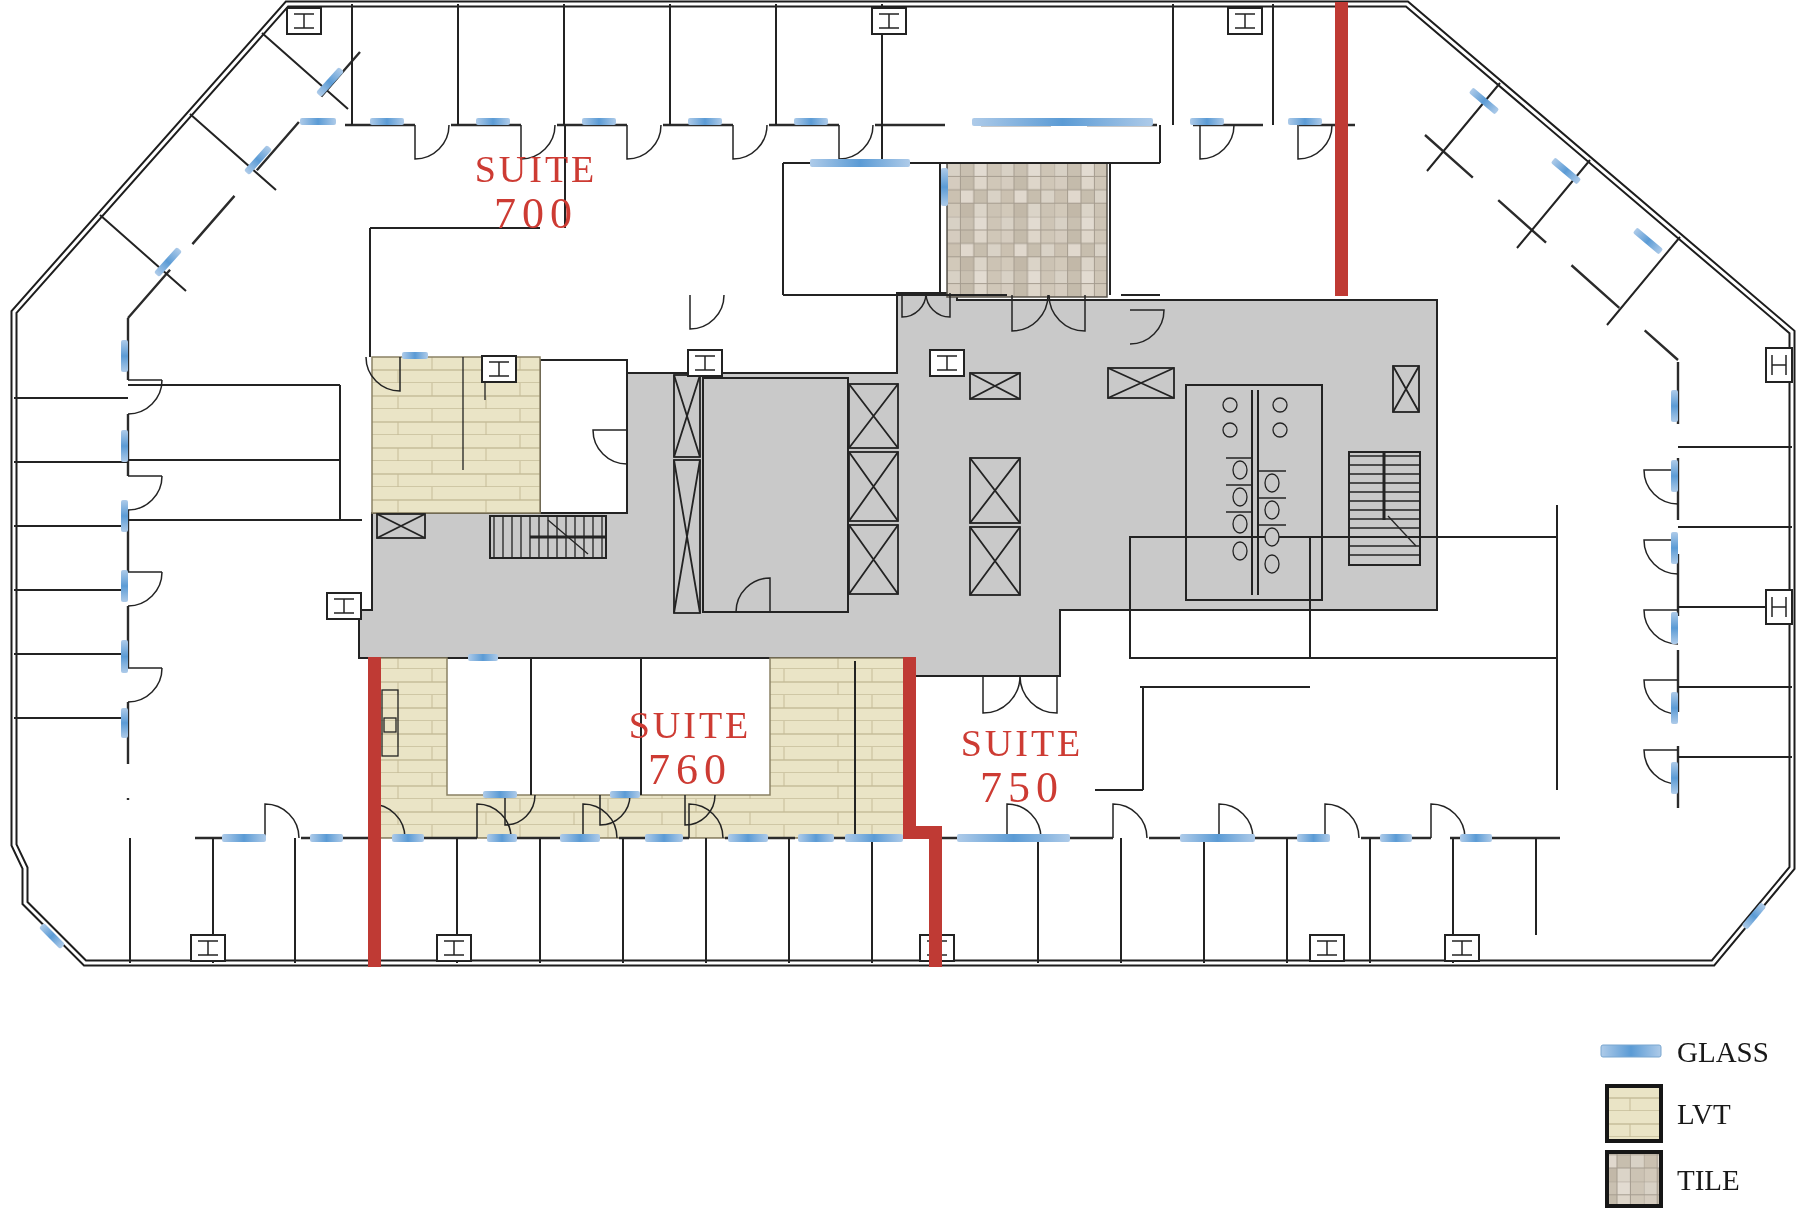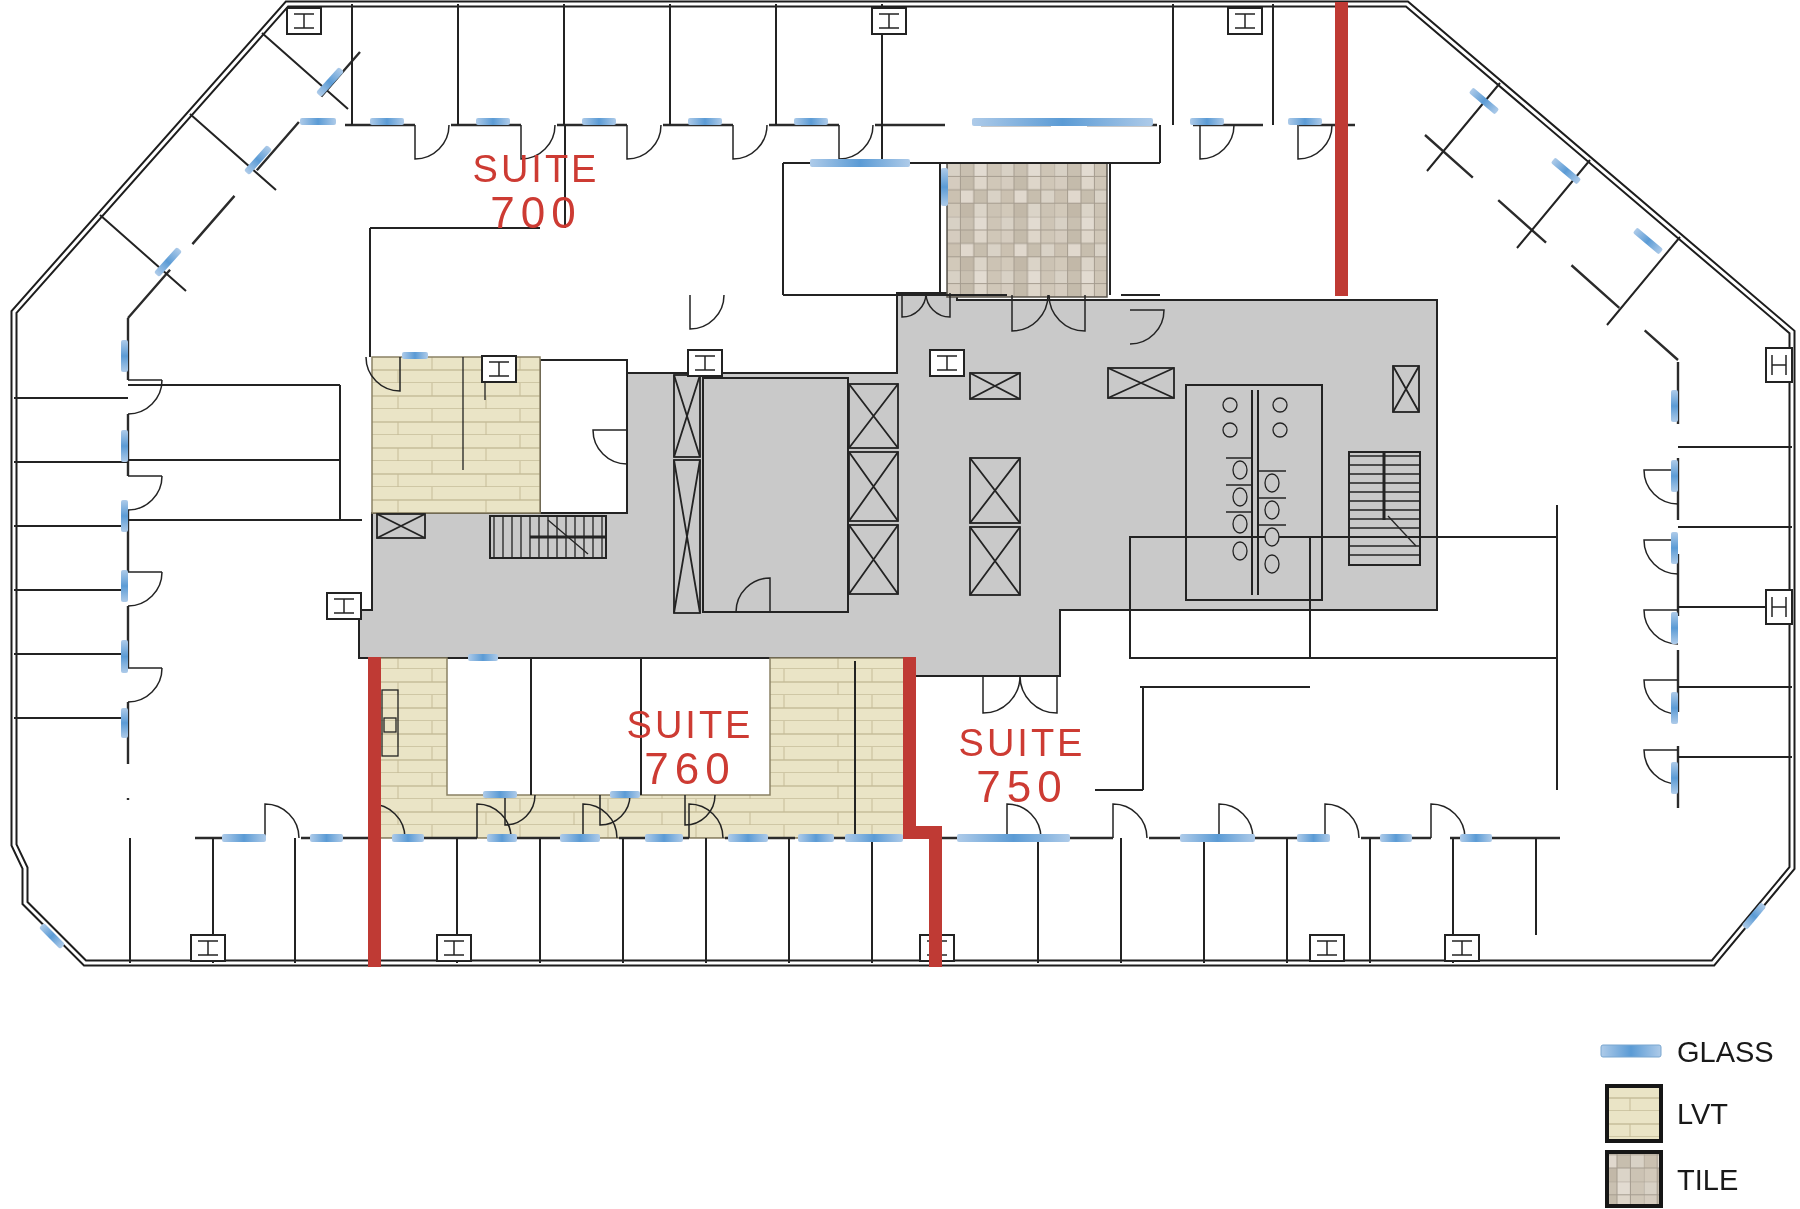--- a/index.html
+++ b/index.html
@@ -1,17 +1,17 @@
 <!DOCTYPE html>
 <html><head>
 <meta charset="utf-8">
 <style>
   html,body{margin:0;padding:0;background:#fff}
   .stage{position:relative;width:1800px;height:1209px;background:#fff;overflow:hidden;
-         font-family:Liberation Sans, sans-serif}
+         font-family:Liberation Serif, serif}
   svg{position:absolute;left:0;top:0}
   .ext{fill:#ffffff;stroke:#1d1d1d;stroke-width:7}
   .extin{fill:none;stroke:#ffffff;stroke-width:3}
   .w{fill:none;stroke:#232323;stroke-width:2}
   .w1{fill:none;stroke:#232323;stroke-width:1.3}
   .w3{fill:none;stroke:#232323;stroke-width:3}
   .arc{fill:none;stroke:#232323;stroke-width:1.5}
   .sym{fill:none;stroke:#232323;stroke-width:1.8}
   .front{fill:none;stroke:#2b2b2b;stroke-width:2.4}
   .gl{fill:url(#gh)}

